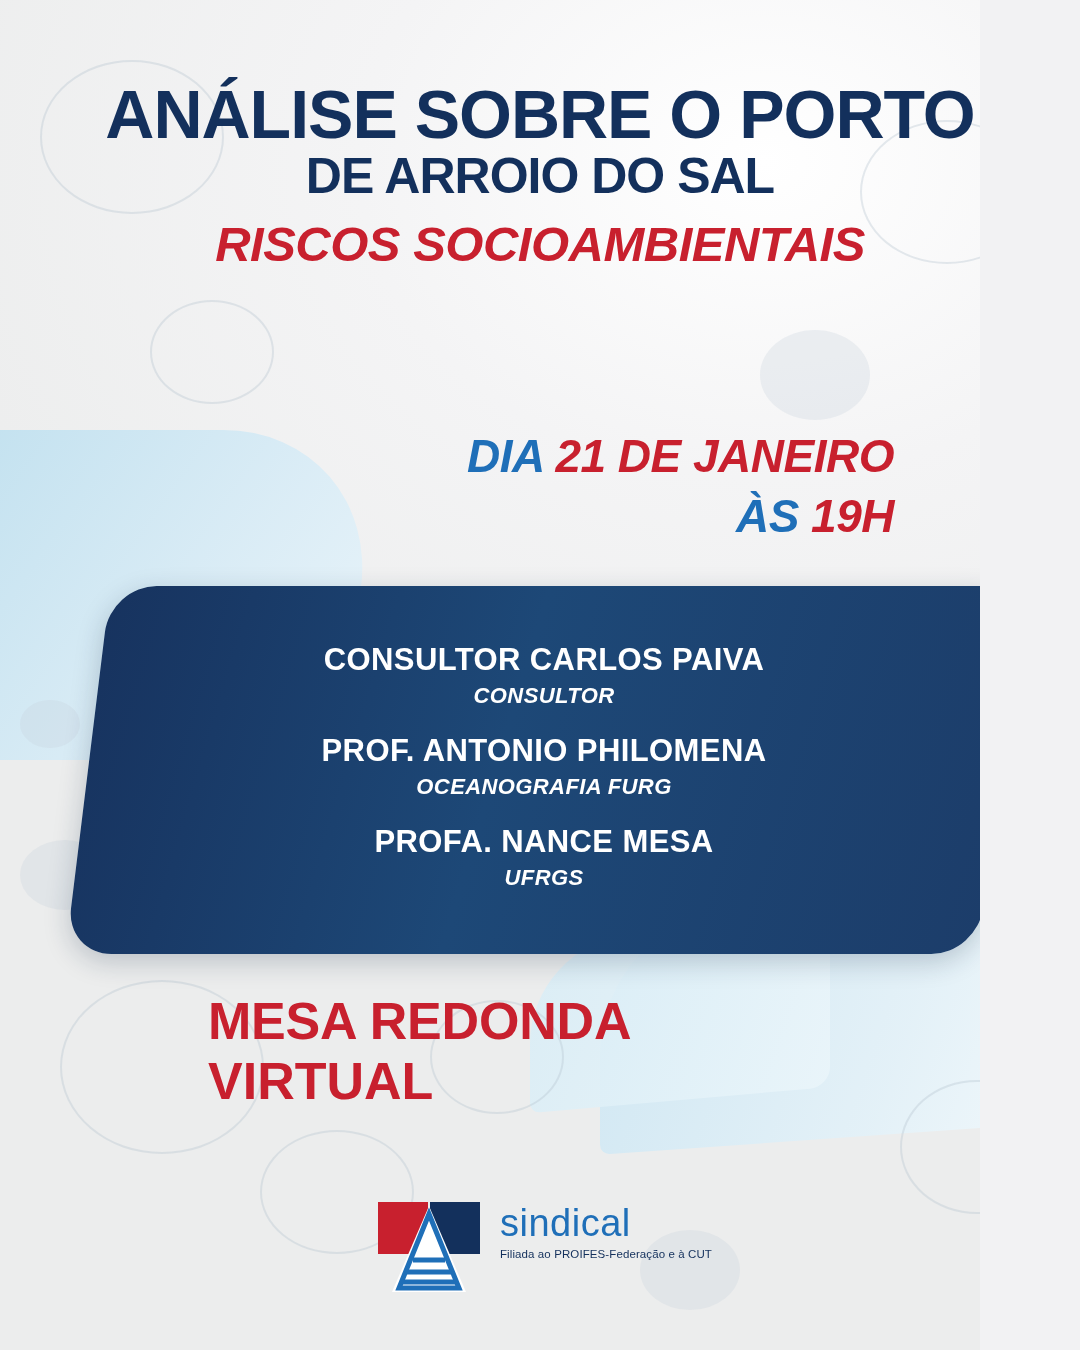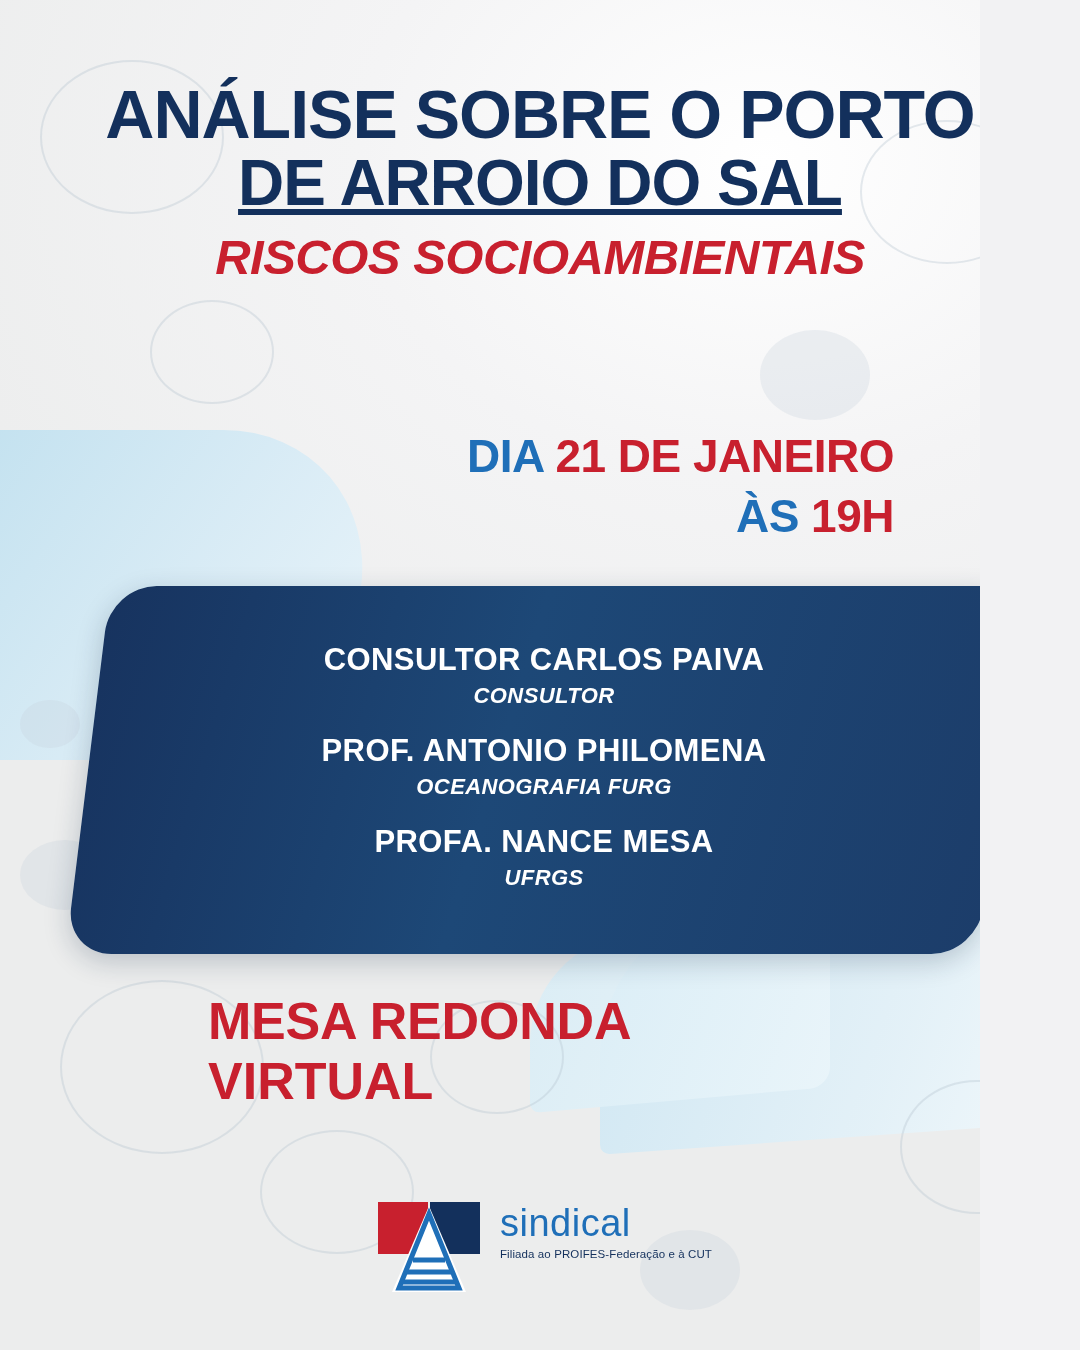--- a/index.html
+++ b/index.html
@@ -83,21 +83,21 @@
   }
   .title-line1, .title-line2 {
     font-family: "Liberation Sans", sans-serif;
     font-weight: bold;
     color: #13305c;
     letter-spacing: -1px;
     line-height: 0.95;
     white-space: nowrap;
   }
   .title-line1 { font-size: 68px; }
-  .title-line2 { font-size: 64px; margin-top: 6px; text-decoration: underline; }
+  .title-line2 { font-size: 50px; margin-top: 6px; }
 
   .subtitle {
     margin-top: 16px;
     font-size: 49px;
     font-weight: bold;
     font-style: italic;
     color: #c8202e;
     letter-spacing: -0.5px;
     white-space: nowrap;
   }
@@ -106,20 +106,21 @@
   .date-block {
     position: absolute;
     top: 432px;
     right: 86px;
     text-align: right;
     line-height: 1.05;
   }
   .date-line {
     font-size: 46px;
     font-weight: bold;
+    font-style: italic;
     letter-spacing: -0.5px;
     white-space: nowrap;
     margin-left: 31px;
   }
   .date-line .lbl { color: #1f6fb8; }
   .date-line .val { color: #c8202e; }
   .date-line.second { margin-top: 12px; }
 
   
   .panel {

